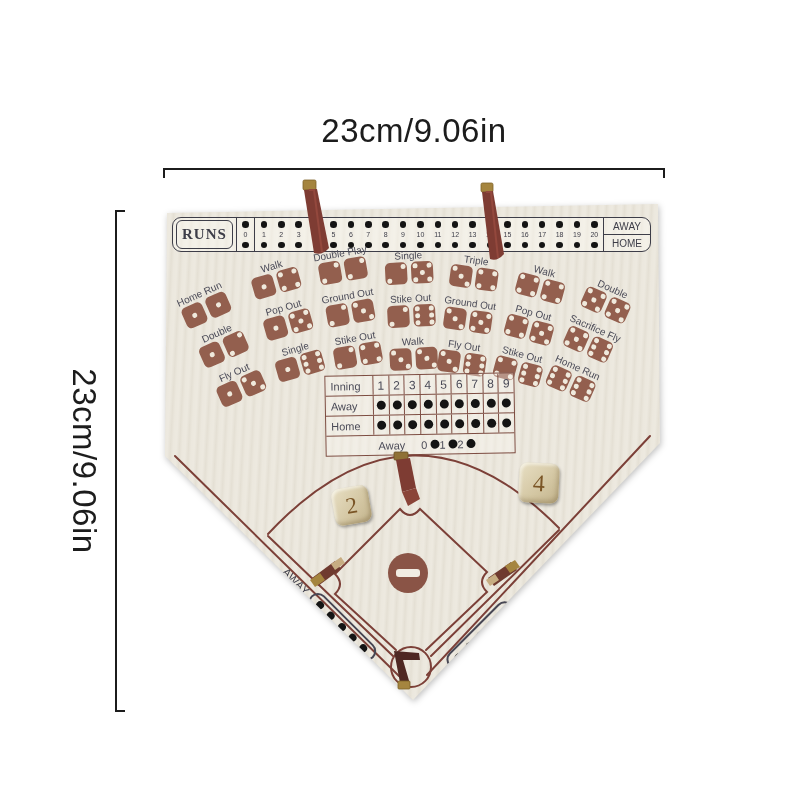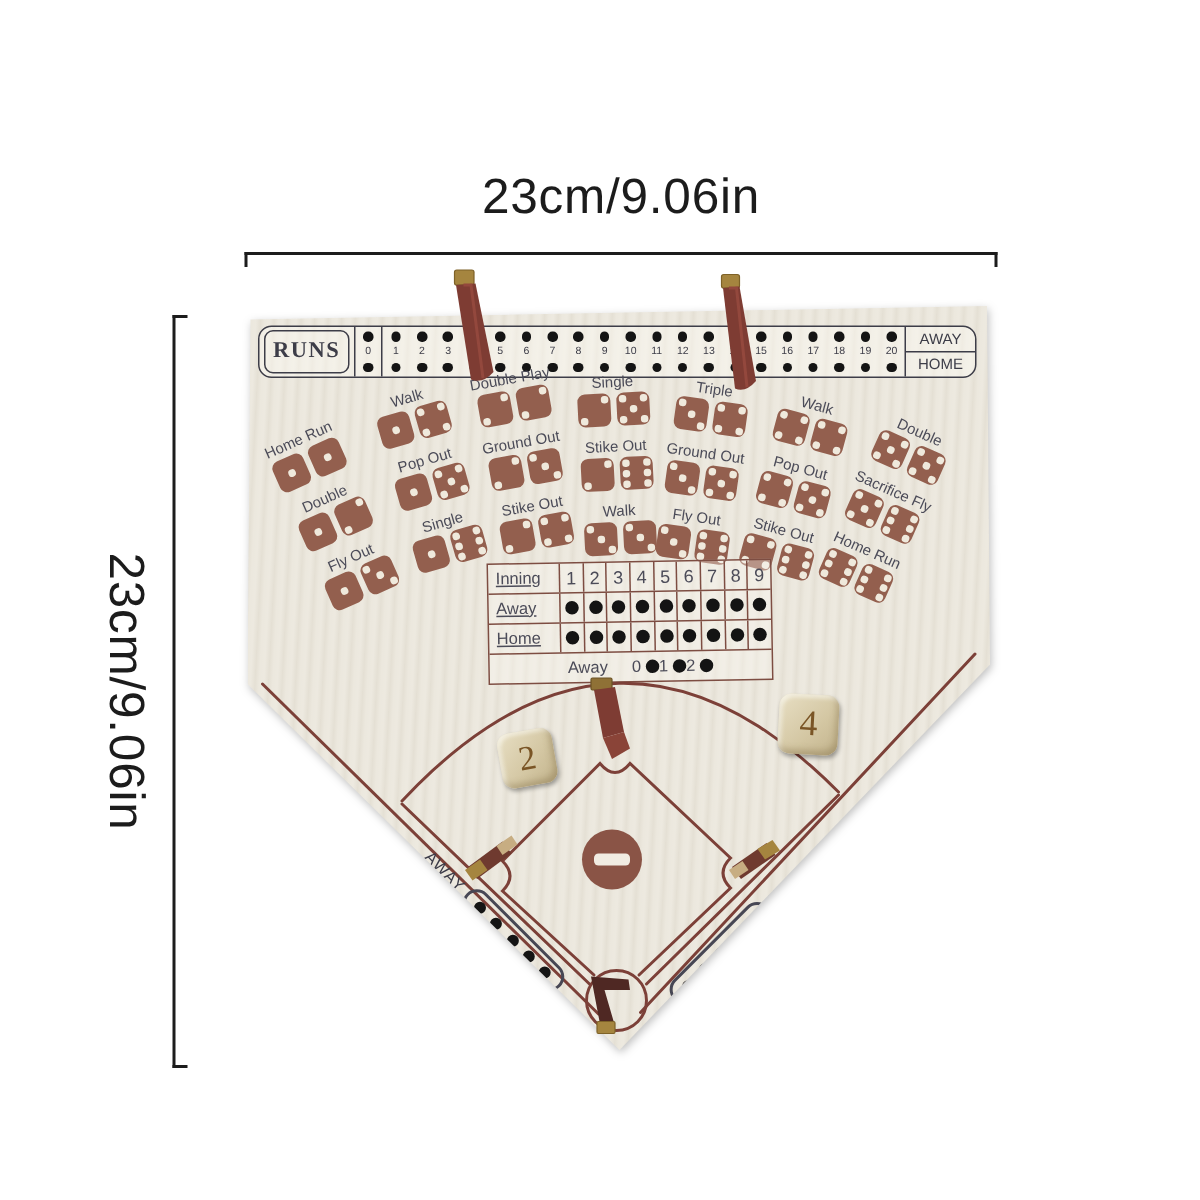--- a/index.html
+++ b/index.html
@@ -55,21 +55,21 @@
   .glabel{font-size:10px;line-height:11px;white-space:nowrap;color:var(--ink);}
   .gdice{display:flex;justify-content:center;gap:4px;margin-top:1px;}
   .pdie{position:relative;width:22px;height:22px;border-radius:5px;background:var(--print);flex:none;}
   .pip{position:absolute;width:4.6px;height:4.6px;border-radius:50%;background:#efe9dc;transform:translate(-50%,-50%);}
 
   
   .scoreboard{position:absolute;left:160px;top:170px;width:190px;border:1.5px solid var(--sbline);
     transform:rotate(-1deg);box-sizing:border-box;background:rgba(252,250,244,0.35);}
   .sb-row{display:flex;border-bottom:1.5px solid var(--sbline);height:19px;}
   .sb-label{width:48px;flex:none;border-right:1px solid var(--sbline);font-size:11px;display:flex;
-    align-items:center;padding-left:5px;color:var(--ink);box-sizing:border-box;text-decoration:underline;}
+    align-items:center;padding-left:5px;color:var(--ink);box-sizing:border-box;}
   .sb-cells{flex:1;display:flex;}
   .sb-cell{flex:1;border-right:1px solid var(--sbline);display:flex;align-items:center;justify-content:center;
     font-size:12px;color:var(--ink);}
   .sb-cell:last-child{border-right:none;}
   .sb-dot{width:9px;height:9px;border-radius:50%;background:var(--dot);}
   .sb-outs{height:19px;display:flex;align-items:center;gap:16px;padding-left:52px;font-size:11px;color:var(--ink);}
   .outs-item{display:inline-flex;align-items:center;gap:3px;font-size:11px;color:var(--ink);}
 
   
   .field{position:absolute;left:0;top:0;}

